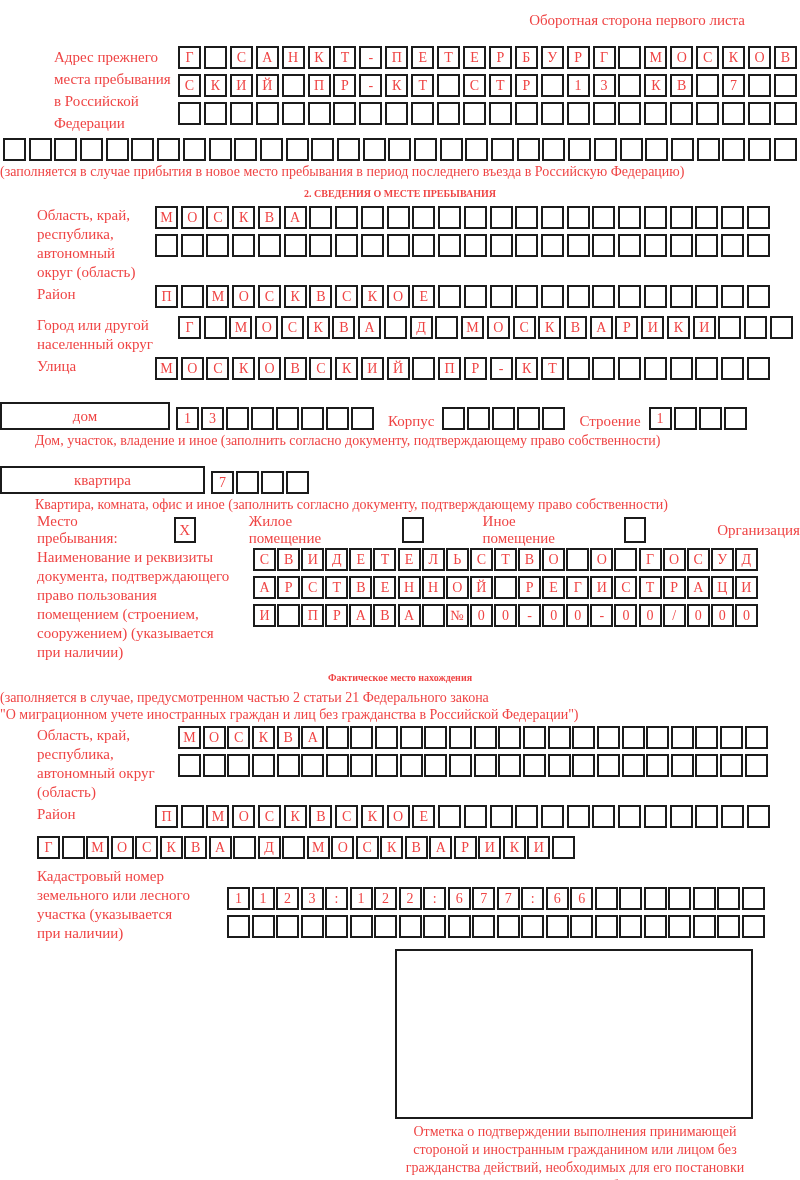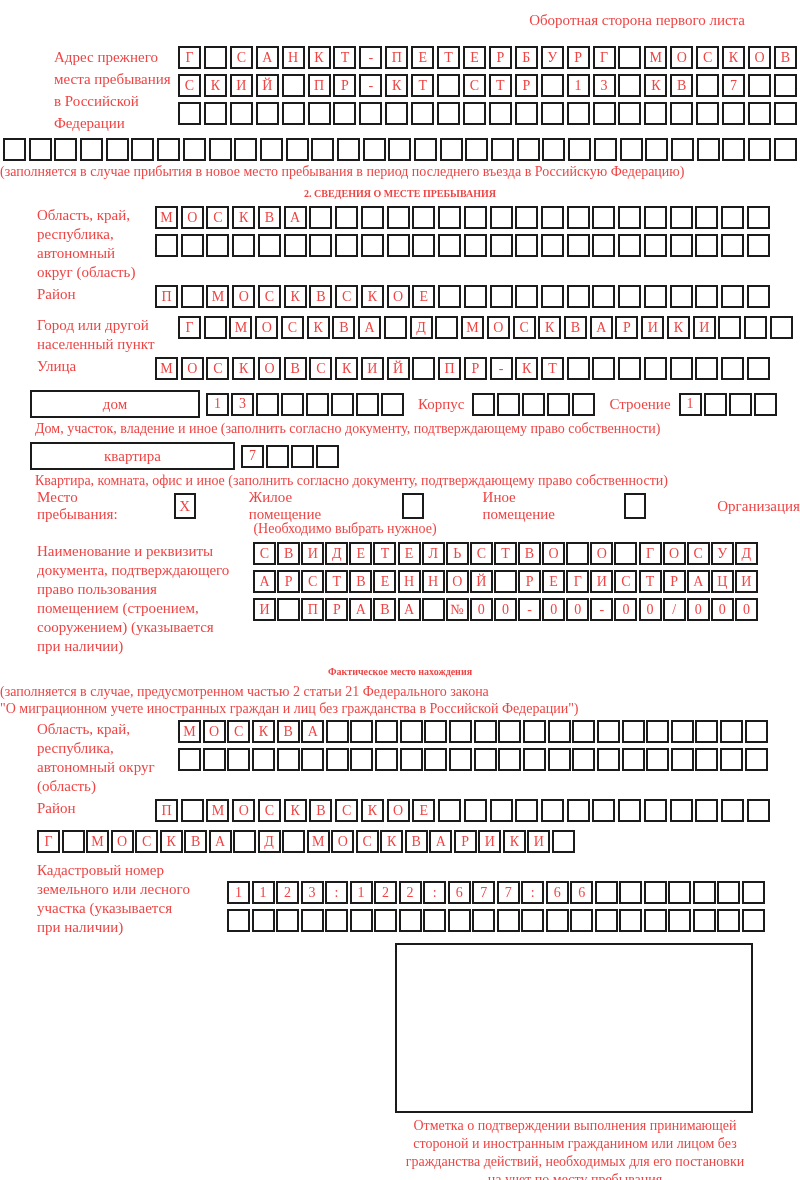--- a/index.html
+++ b/index.html
@@ -24,21 +24,21 @@
   .prev-rows { width:619px; }
   .full-row { width:794px; margin:4px auto 0 auto; }
   .cap-center { text-align:left; font-size:14px; margin-top:2px; line-height:17px; }
   .sec-title { text-align:center; font-weight:bold; font-size:10px; margin-top:4px; line-height:19px; }
 
   .field { display:flex; align-items:flex-start; padding-left:37px; margin-top:3px; }
   .flabel { flex:none; box-sizing:border-box; line-height:19px; font-size:15px; }
   .w118 { width:118px; } .w141 { width:141px; } .w216 { width:216px; } .w190 { width:190px; }
   .rows615 { width:615px; } .rows590 { width:590px; } .rows505 { width:505px; } .rows538 { width:538px; }
 
-  .inline-row { display:flex; align-items:center; padding-left:30px; margin-top:5px; }
+  .inline-row { display:flex; align-items:flex-end; margin-top:17px; }
   .label-box {
     box-sizing:border-box; border:2px solid #1b1b1b; height:28px;
     display:flex; align-items:center; justify-content:center; font-size:15px; background:#fff;
   }
   .box-dom { width:170px; margin-right:6px; }
   .box-kv  { width:205px; margin-right:6px; }
   .tight-cells { display:flex; gap:2px; }
   .cap-left { padding-left:35px; font-size:14px; margin-top:2px; line-height:17px; }
 
   .mesto { display:flex; align-items:center; padding-left:37px; margin-top:4px; height:26px;gap:39px; }
@@ -272,21 +272,21 @@
           <div class="cell"></div>
           <div class="cell"></div>
           <div class="cell"></div>
           <div class="cell"></div>
         </div>
     </div>
   </div>
 
   <div class="field">
     <div class="flabel w141 pre">Город или другой
-населенный пункт</div>
+населенный округ</div>
     <div class="rows615">
       <div class="cellrow">
           <div class="cell">Г</div>
           <div class="cell"></div>
           <div class="cell">М</div>
           <div class="cell">О</div>
           <div class="cell">С</div>
           <div class="cell">К</div>
           <div class="cell">В</div>
           <div class="cell">А</div>
@@ -385,21 +385,20 @@
 
   <div class="mesto">
     <div>Место пребывания:</div>
     <div class="chk" style="margin-left:10px;">X</div>
     <div style="margin-left:14px;">Жилое помещение</div>
     <div class="chk" style="margin-left:30px;"></div>
     <div style="margin-left:20px;">Иное помещение</div>
     <div class="chk" style="margin-left:26px;"></div>
     <div style="margin-left:32px;">Организация</div>
   </div>
-  <div class="note">(Необходимо выбрать нужное)</div>
 
   <div class="field" style="margin-top:5px;">
     <div class="flabel w216 pre">Наименование и реквизиты
 документа, подтверждающего
 право пользования
 помещением (строением,
 сооружением) (указывается
 при наличии)</div>
     <div class="rows505">
       <div class="cellrow">

